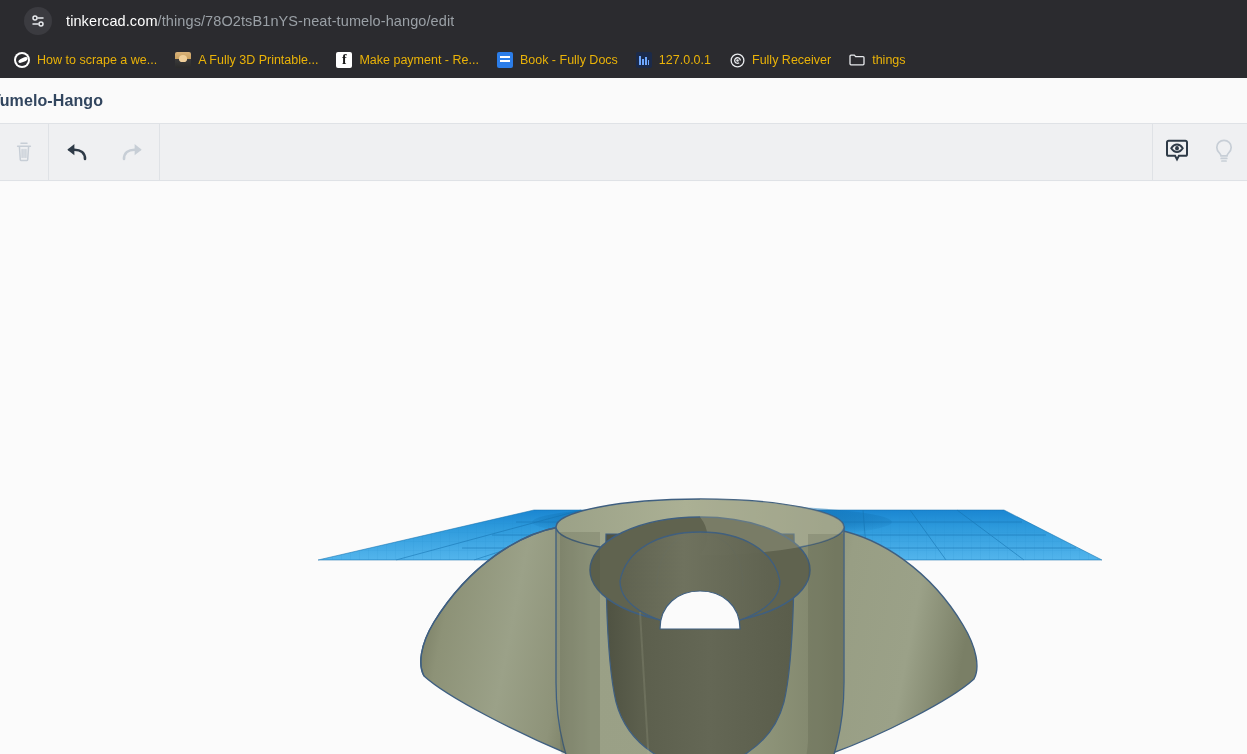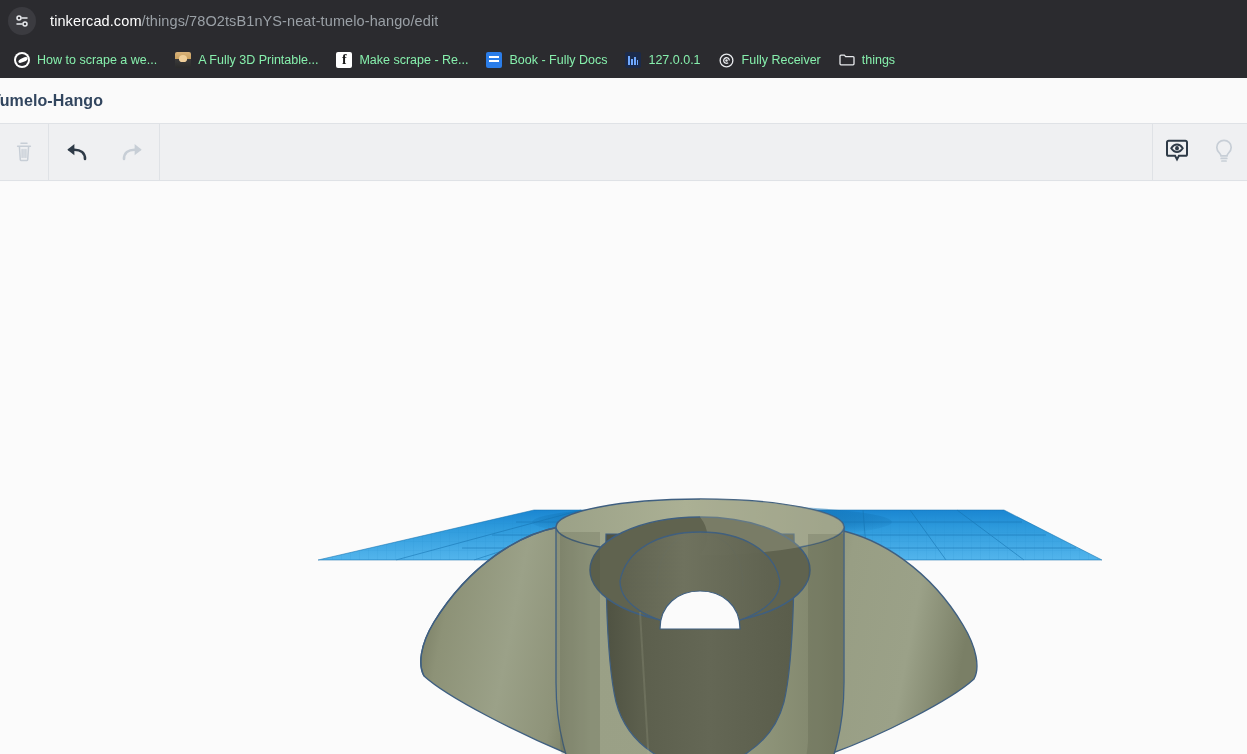--- a/index.html
+++ b/index.html
@@ -16,21 +16,21 @@
     width: 1247px;
     height: 78px;
     background: #2b2b2f;
     position: relative;
   }
 
   .omnibox-row {
     height: 42px;
     display: flex;
     align-items: center;
-    padding-left: 8px;
+    padding-left: 24px;
     background: #2b2b2f;
   }
 
   .site-settings-btn {
     width: 28px;
     height: 28px;
     border-radius: 50%;
     background: #3b3b40;
     display: flex;
     align-items: center;
@@ -73,21 +73,21 @@
     width: 16px; height: 16px;
     flex: none;
     margin-right: 7px;
     display: flex; align-items: center; justify-content: center;
     border-radius: 2px;
     overflow: hidden;
     position: relative;
   }
   .bm-label {
     font-size: 12.5px;
-    color: #86efac;
+    color: #eab308;
     white-space: nowrap;
     line-height: 16px;
   }
 
   
   .fav-globe { background: #ffffff; border-radius: 50%; position: relative; }
   .fav-globe:after {
     content: "";
     position: absolute; left: 2px; top: 2px; width: 12px; height: 12px;
     border-radius: 50%;
@@ -221,21 +221,21 @@
     </div>
 
     <div class="bookmark">
       <span class="bm-icon fav-photo"></span>
       <span class="bm-label">A Fully 3D Printable...</span>
     </div>
 
 
     <div class="bookmark">
       <span class="bm-icon fav-fb"></span>
-      <span class="bm-label">Make scrape - Re...</span>
+      <span class="bm-label">Make payment - Re...</span>
     </div>
 
     <div class="bookmark">
       <span class="bm-icon fav-gdoc"></span>
       <span class="bm-label">Book - Fully Docs</span>
     </div>
 
     <div class="bookmark">
       <span class="bm-icon fav-chart"></span>
       <span class="bm-label">127.0.0.1</span>

